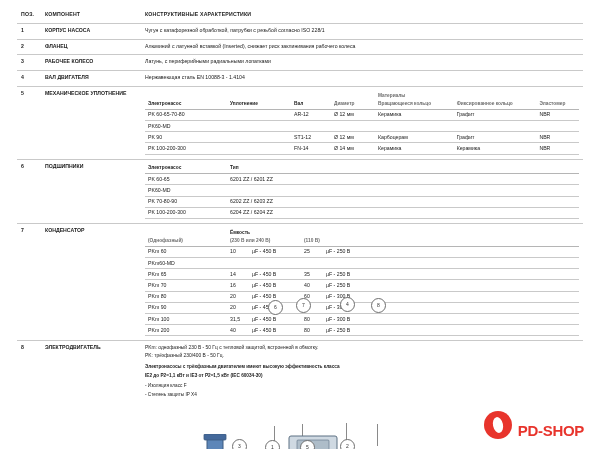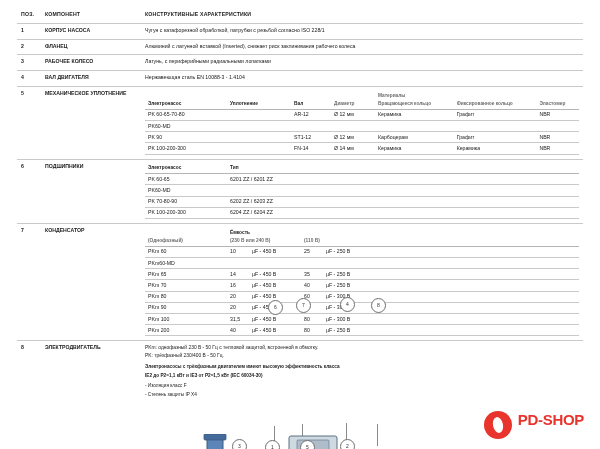--- a/index.html
+++ b/index.html
@@ -79,21 +79,21 @@
     color:#333;
   }
   .leader{position:absolute;background:#8a8a8a;}
 
   
   .pumpwrap{position:absolute;left:185px;top:18px;width:250px;height:112px;}
 
   
   .logo{
     position:absolute;right:16px;bottom:18px;
-    display:flex;align-items:flex-start;gap:6px;
+    display:flex;align-items:flex-end;gap:6px;
   }
   .logo-circle{
     width:28px;height:28px;border-radius:50%;
     background:#e8342c;position:relative;
   }
   .logo-circle:after{
     content:"";position:absolute;left:9px;top:6px;
     width:10px;height:16px;border-radius:50% 50% 50% 50%;
     background:#fff;
     transform:rotate(-12deg);

